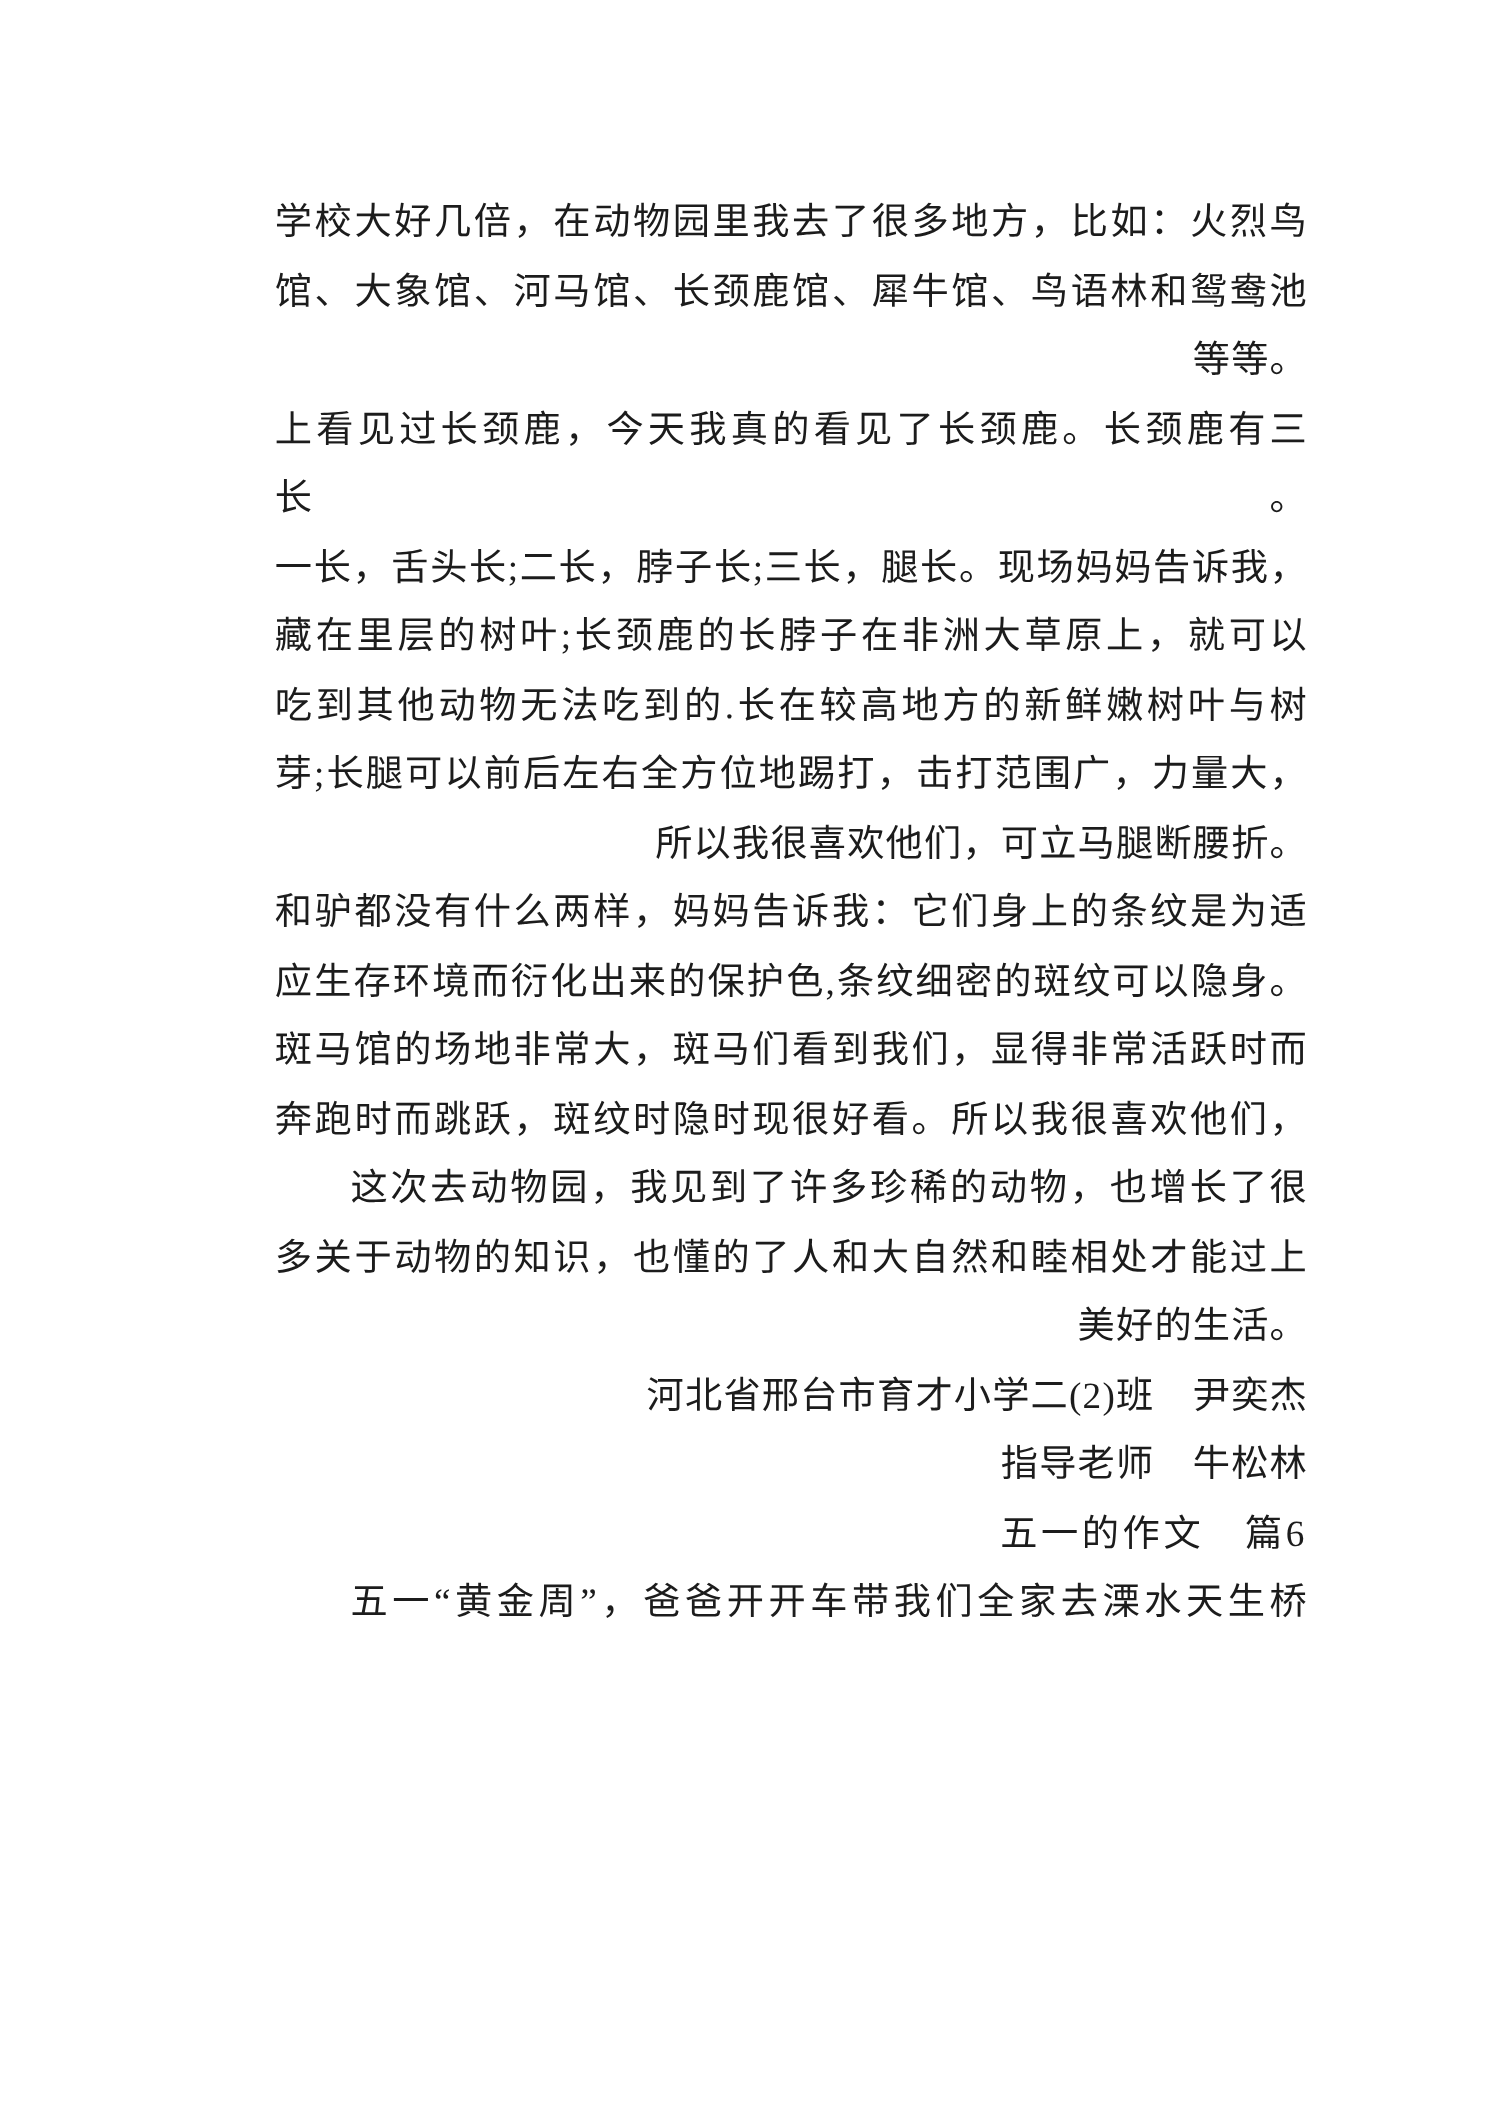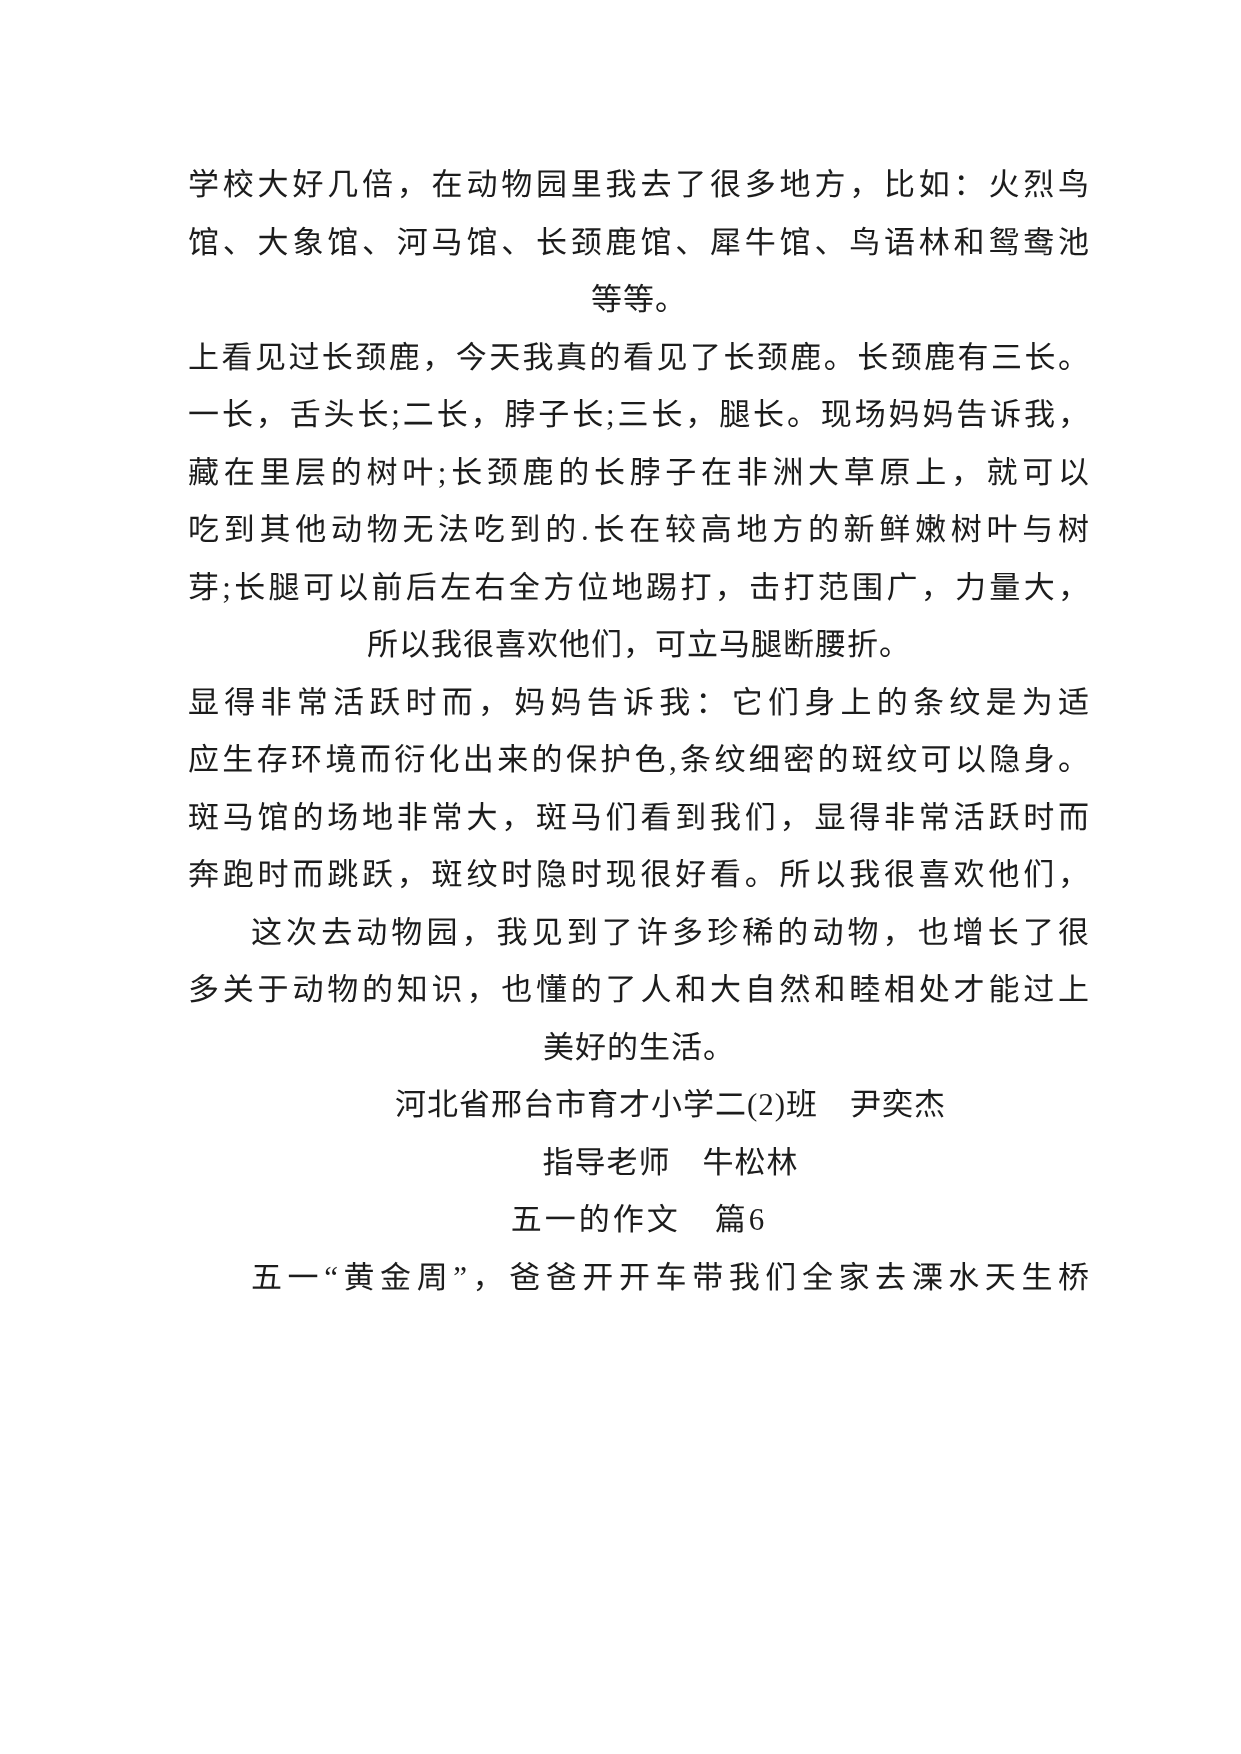--- a/index.html
+++ b/index.html
@@ -19,26 +19,27 @@
     left: 188px;
     top: 156px;
     width: 902px;
     font-family: "Liberation Serif", "DejaVu Serif", serif;
     font-size: 31px;
     line-height: 57.5px;
     letter-spacing: 1px;
     color: #1c1c1c;
   }
   .line {
-    text-align: center;
+    text-align: right;
     white-space: pre-wrap;
   }
   .line.justify {
     text-align: justify;
     text-align-last: justify;
+    margin-left: 41px;
   }
   .line.indent {
     padding-left: 63px;
   }
   .line.heading {
     letter-spacing: 3px;
   }
 </style>
 </head>
 <body>
@@ -47,21 +48,21 @@
   <div class="text-block" id="text-block">
       <div class="line justify">学校大好几倍，在动物园里我去了很多地方，比如：火烈鸟</div>
       <div class="line justify">馆、大象馆、河马馆、长颈鹿馆、犀牛馆、鸟语林和鸳鸯池</div>
       <div class="line">等等。</div>
       <div class="line justify">上看见过长颈鹿，今天我真的看见了长颈鹿。长颈鹿有三长。</div>
       <div class="line justify">一长，舌头长;二长，脖子长;三长，腿长。现场妈妈告诉我，</div>
       <div class="line justify">藏在里层的树叶;长颈鹿的长脖子在非洲大草原上，就可以</div>
       <div class="line justify">吃到其他动物无法吃到的.长在较高地方的新鲜嫩树叶与树</div>
       <div class="line justify">芽;长腿可以前后左右全方位地踢打，击打范围广，力量大，</div>
       <div class="line">所以我很喜欢他们，可立马腿断腰折。</div>
-      <div class="line justify">显得非常活跃时而，妈妈告诉我：它们身上的条纹是为适</div>
+      <div class="line justify">和驴都没有什么两样，妈妈告诉我：它们身上的条纹是为适</div>
       <div class="line justify">应生存环境而衍化出来的保护色,条纹细密的斑纹可以隐身。</div>
       <div class="line justify">斑马馆的场地非常大，斑马们看到我们，显得非常活跃时而</div>
       <div class="line justify">奔跑时而跳跃，斑纹时隐时现很好看。所以我很喜欢他们，</div>
       <div class="line justify indent">这次去动物园，我见到了许多珍稀的动物，也增长了很</div>
       <div class="line justify">多关于动物的知识，也懂的了人和大自然和睦相处才能过上</div>
       <div class="line">美好的生活。</div>
       <div class="line indent">河北省邢台市育才小学二(2)班　尹奕杰</div>
       <div class="line indent">指导老师　牛松林</div>
       <div class="line heading">五一的作文　篇6</div>
       <div class="line justify indent">五一“黄金周”，爸爸开开车带我们全家去溧水天生桥</div>

